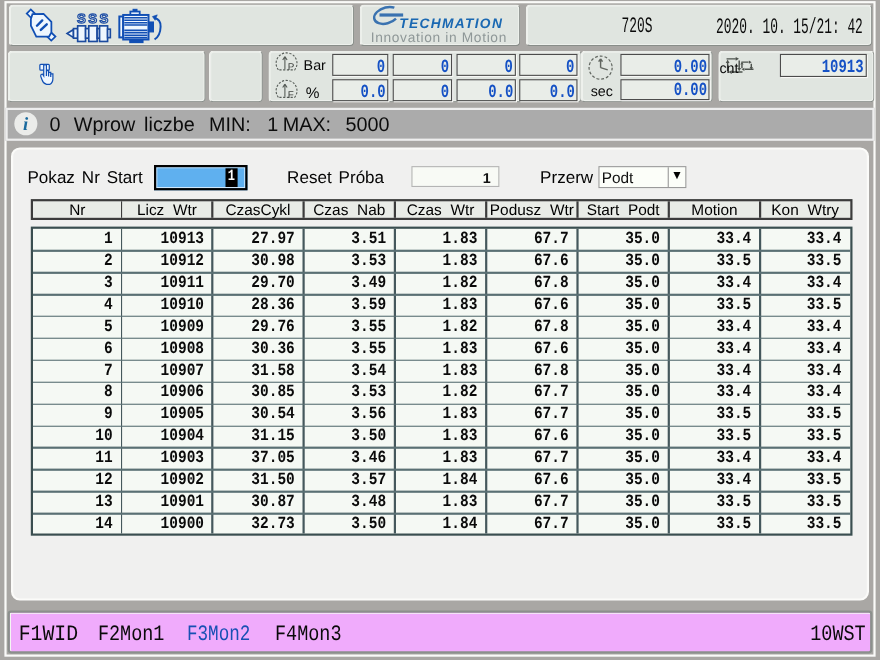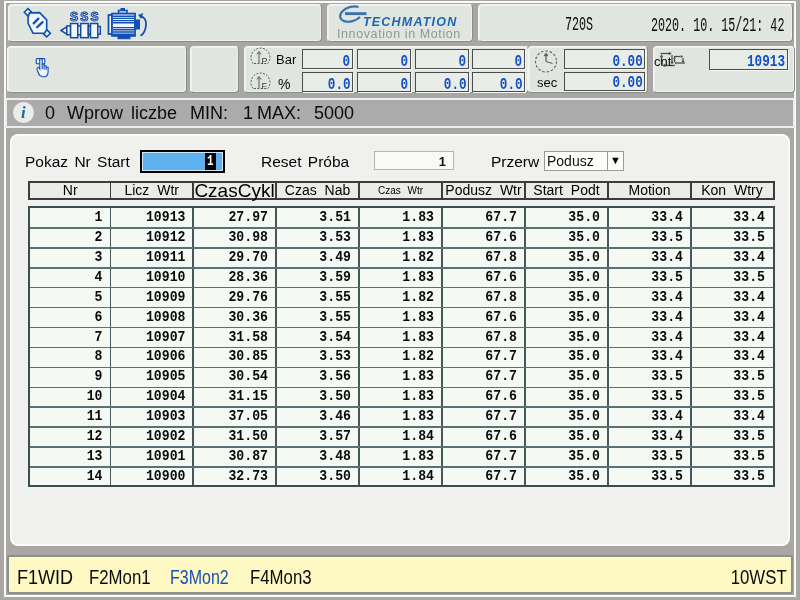--- a/index.html
+++ b/index.html
@@ -187,35 +187,35 @@
   <div class="abs" style="right:7px;top:1px;width:11px;height:17px;background:#000;">
     <span class="mono" style="position:absolute;left:2px;top:2px;font-size:14px;line-height:12px;color:#fff;transform:scaleX(0.78);transform-origin:0 0;">1</span>
   </div>
 </div>
 <div class="abs" style="left:261px;top:153px;font-size:15.5px;color:#050505;word-spacing:2px;">Reset Próba</div>
 <div class="abs" style="left:374px;top:151px;width:78px;height:17px;background:#f8faf5;border:1px solid #b4b4b4;">
   <span style="position:absolute;right:7px;top:2px;font-size:13px;font-weight:bold;color:#111;">1</span>
 </div>
 <div class="abs" style="left:491px;top:153px;font-size:15.5px;color:#050505;">Przerw</div>
 <div class="abs" style="left:544px;top:151px;width:78px;height:18px;background:#fcfef9;border:1px solid #9a9a9a;">
-  <span style="position:absolute;left:2px;top:1px;font-size:14px;color:#111;">Podusz</span>
+  <span style="position:absolute;left:2px;top:1px;font-size:14px;color:#111;">Podt</span>
   <div class="abs" style="right:0;top:0;width:15px;height:18px;border-left:1px solid #9a9a9a;">
     <span style="position:absolute;left:2px;top:2px;font-size:11px;color:#000;">▼</span>
   </div>
 </div>
 
 <div id="thead" class="abs" style="left:28px;top:181px;width:743px;height:15px;background:#e9ece7;border:2px solid #3c3c3c;">
     <div style="position:absolute;left:0px;top:0;width:80.5px;height:15px;text-align:center;font-size:14px;color:#000;line-height:15px;word-spacing:4px;">Nr</div>
     <div style="position:absolute;left:80.5px;top:0;width:82.5px;height:15px;text-align:center;font-size:14px;color:#000;line-height:15px;word-spacing:4px;">Licz Wtr</div>
     <div style="position:absolute;left:79.75px;top:0;width:1.5px;height:15px;background:#3c3c3c;"></div>
-    <div style="position:absolute;left:163px;top:0;width:83px;height:15px;text-align:center;font-size:19px;color:#000;line-height:15px;word-spacing:4px;">CzasCykl</div>
+    <div style="position:absolute;left:163px;top:0;width:83px;height:15px;text-align:center;font-size:14px;color:#000;line-height:15px;word-spacing:4px;">CzasCykl</div>
     <div style="position:absolute;left:162.25px;top:0;width:1.5px;height:15px;background:#3c3c3c;"></div>
     <div style="position:absolute;left:246px;top:0;width:83px;height:15px;text-align:center;font-size:14px;color:#000;line-height:15px;word-spacing:4px;">Czas Nab</div>
     <div style="position:absolute;left:245.25px;top:0;width:1.5px;height:15px;background:#3c3c3c;"></div>
-    <div style="position:absolute;left:329px;top:0;width:83px;height:15px;text-align:center;font-size:10px;color:#000;line-height:15px;word-spacing:4px;">Czas Wtr</div>
+    <div style="position:absolute;left:329px;top:0;width:83px;height:15px;text-align:center;font-size:14px;color:#000;line-height:15px;word-spacing:4px;">Czas Wtr</div>
     <div style="position:absolute;left:328.25px;top:0;width:1.5px;height:15px;background:#3c3c3c;"></div>
     <div style="position:absolute;left:412px;top:0;width:83px;height:15px;text-align:center;font-size:14px;color:#000;line-height:15px;word-spacing:4px;">Podusz Wtr</div>
     <div style="position:absolute;left:411.25px;top:0;width:1.5px;height:15px;background:#3c3c3c;"></div>
     <div style="position:absolute;left:495px;top:0;width:83px;height:15px;text-align:center;font-size:14px;color:#000;line-height:15px;word-spacing:4px;">Start Podt</div>
     <div style="position:absolute;left:494.25px;top:0;width:1.5px;height:15px;background:#3c3c3c;"></div>
     <div style="position:absolute;left:578px;top:0;width:83px;height:15px;text-align:center;font-size:14px;color:#000;line-height:15px;word-spacing:4px;">Motion</div>
     <div style="position:absolute;left:577.25px;top:0;width:1.5px;height:15px;background:#3c3c3c;"></div>
     <div style="position:absolute;left:661px;top:0;width:82px;height:15px;text-align:center;font-size:14px;color:#000;line-height:15px;word-spacing:4px;">Kon Wtry</div>
     <div style="position:absolute;left:660.25px;top:0;width:1.5px;height:15px;background:#3c3c3c;"></div>
   </div>
@@ -363,19 +363,19 @@
     <div style="position:absolute;left:80.5px;top:258.96000000000004px;width:74.5px;height:19.92px;text-align:right;font-family:'Liberation Mono',monospace;font-weight:bold;font-size:15.5px;line-height:19.92px;color:#0a0a0a;transform:scaleX(0.85);transform-origin:100% 50%;">10900</div>
     <div style="position:absolute;left:163px;top:258.96000000000004px;width:75px;height:19.92px;text-align:right;font-family:'Liberation Mono',monospace;font-weight:bold;font-size:15.5px;line-height:19.92px;color:#0a0a0a;transform:scaleX(0.85);transform-origin:100% 50%;">32.73</div>
     <div style="position:absolute;left:246px;top:258.96000000000004px;width:75px;height:19.92px;text-align:right;font-family:'Liberation Mono',monospace;font-weight:bold;font-size:15.5px;line-height:19.92px;color:#0a0a0a;transform:scaleX(0.85);transform-origin:100% 50%;">3.50</div>
     <div style="position:absolute;left:329px;top:258.96000000000004px;width:75px;height:19.92px;text-align:right;font-family:'Liberation Mono',monospace;font-weight:bold;font-size:15.5px;line-height:19.92px;color:#0a0a0a;transform:scaleX(0.85);transform-origin:100% 50%;">1.84</div>
     <div style="position:absolute;left:412px;top:258.96000000000004px;width:75px;height:19.92px;text-align:right;font-family:'Liberation Mono',monospace;font-weight:bold;font-size:15.5px;line-height:19.92px;color:#0a0a0a;transform:scaleX(0.85);transform-origin:100% 50%;">67.7</div>
     <div style="position:absolute;left:495px;top:258.96000000000004px;width:75px;height:19.92px;text-align:right;font-family:'Liberation Mono',monospace;font-weight:bold;font-size:15.5px;line-height:19.92px;color:#0a0a0a;transform:scaleX(0.85);transform-origin:100% 50%;">35.0</div>
     <div style="position:absolute;left:578px;top:258.96000000000004px;width:75px;height:19.92px;text-align:right;font-family:'Liberation Mono',monospace;font-weight:bold;font-size:15.5px;line-height:19.92px;color:#0a0a0a;transform:scaleX(0.85);transform-origin:100% 50%;">33.5</div>
     <div style="position:absolute;left:661px;top:258.96000000000004px;width:74px;height:19.92px;text-align:right;font-family:'Liberation Mono',monospace;font-weight:bold;font-size:15.5px;line-height:19.92px;color:#0a0a0a;transform:scaleX(0.85);transform-origin:100% 50%;">33.5</div>
   </div>
 
-<div class="abs" style="left:7px;top:555px;width:782px;height:35px;background:#fef9c3;border:2px solid #8b908c;border-radius:3px;box-shadow:inset 0 1px 0 #f4f7f3,inset 1px 0 0 #f4f7f3;">
+<div class="abs" style="left:7px;top:555px;width:782px;height:35px;background:#f0abfc;border:2px solid #8b908c;border-radius:3px;box-shadow:inset 0 1px 0 #f4f7f3,inset 1px 0 0 #f4f7f3;font-family:Liberation Mono, monospace;">
   <div class="abs" style="left:8px;top:9px;font-size:20px;color:#0a0a0a;transform:scaleX(0.9);transform-origin:0 0;">F1WID</div>
   <div class="abs" style="left:80px;top:9px;font-size:20px;color:#0a0a0a;transform:scaleX(0.84);transform-origin:0 0;">F2Mon1</div>
   <div class="abs" style="left:161px;top:9px;font-size:20px;color:#1850b4;transform:scaleX(0.8);transform-origin:0 0;">F3Mon2</div>
   <div class="abs" style="left:241px;top:9px;font-size:20px;color:#0a0a0a;transform:scaleX(0.84);transform-origin:0 0;">F4Mon3</div>
   <div class="abs" style="right:4px;top:9px;font-size:20px;color:#0a0a0a;transform:scaleX(0.84);transform-origin:100% 0;">10WST</div>
 </div>
 
 </body></html>

